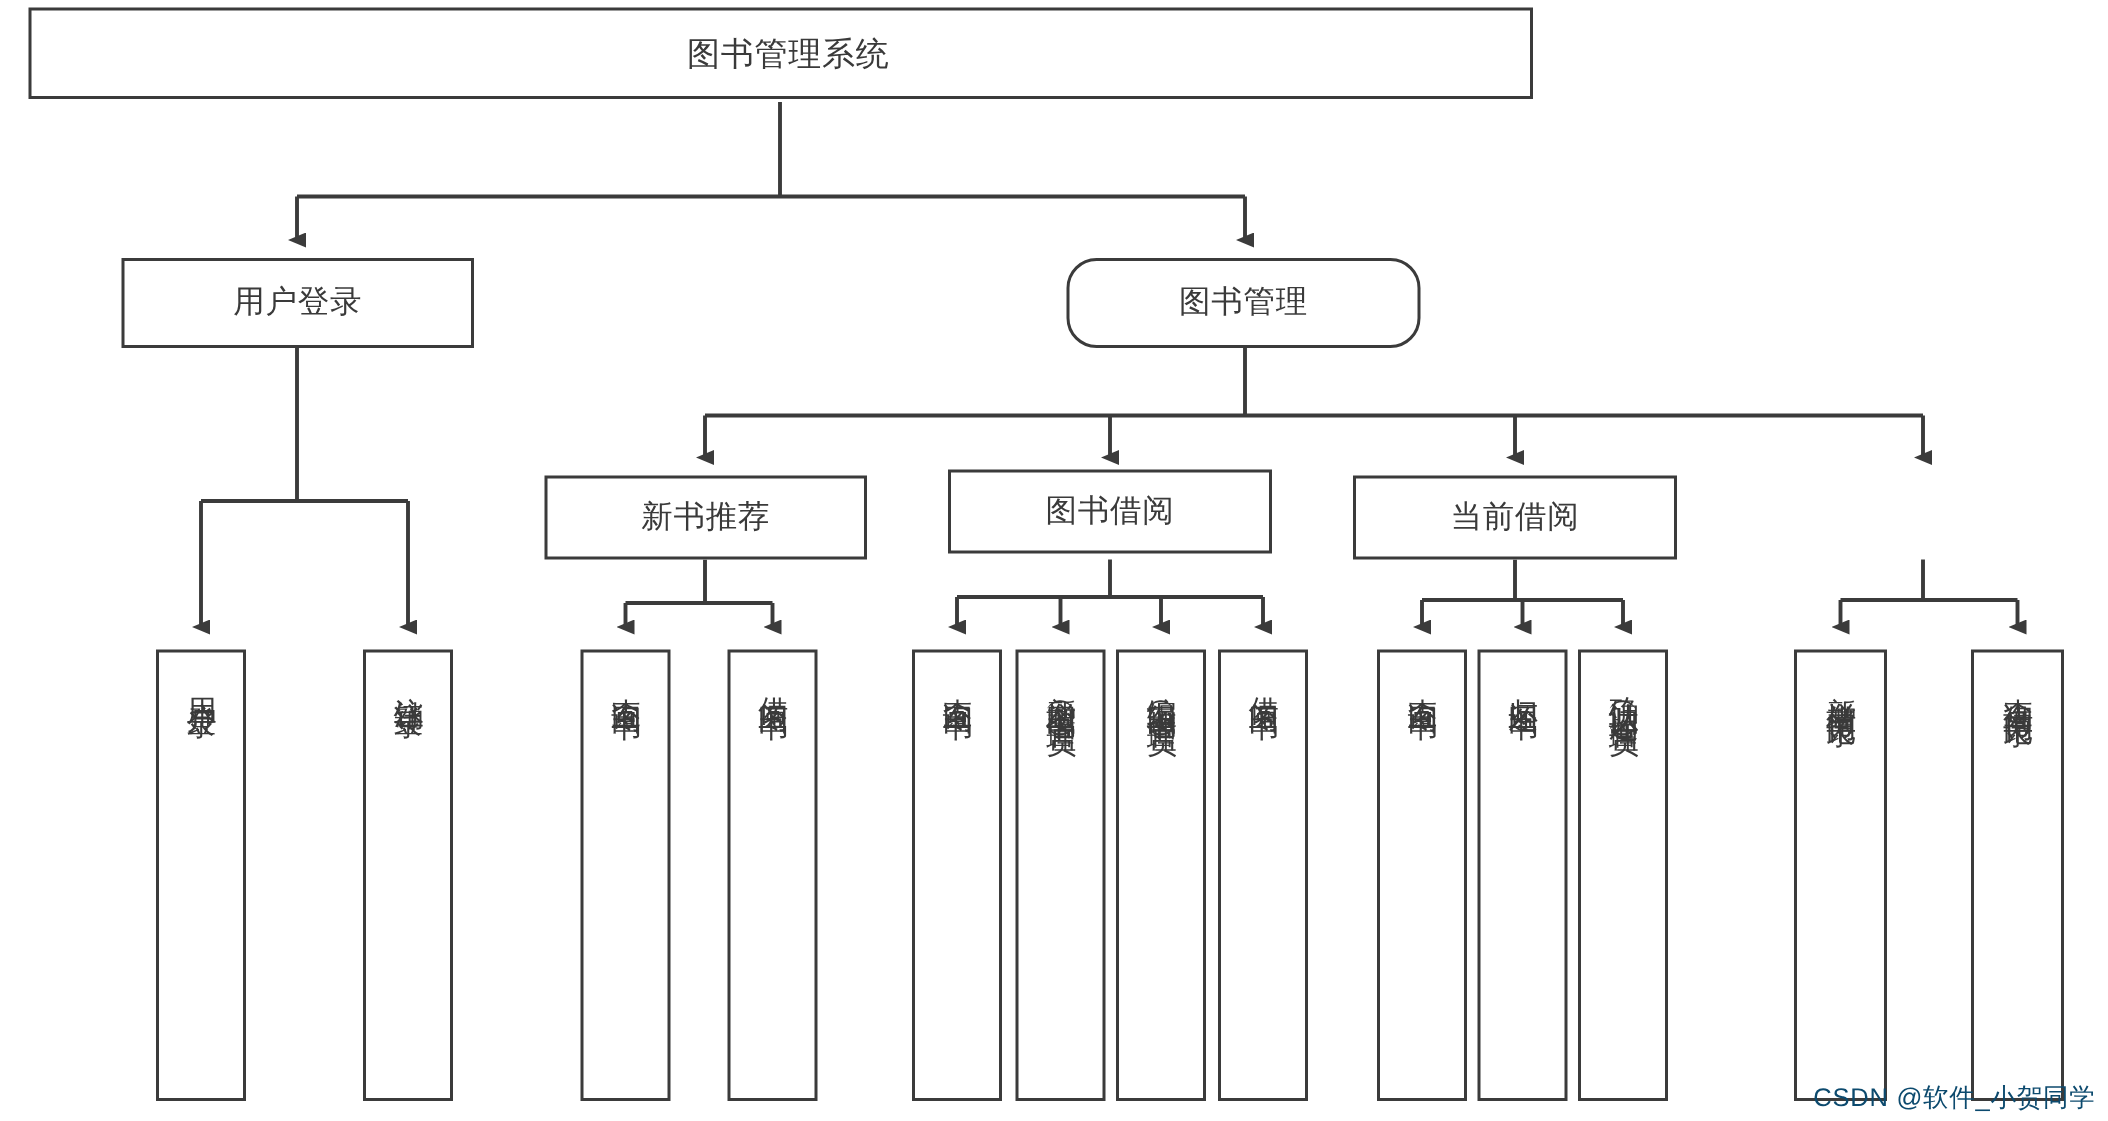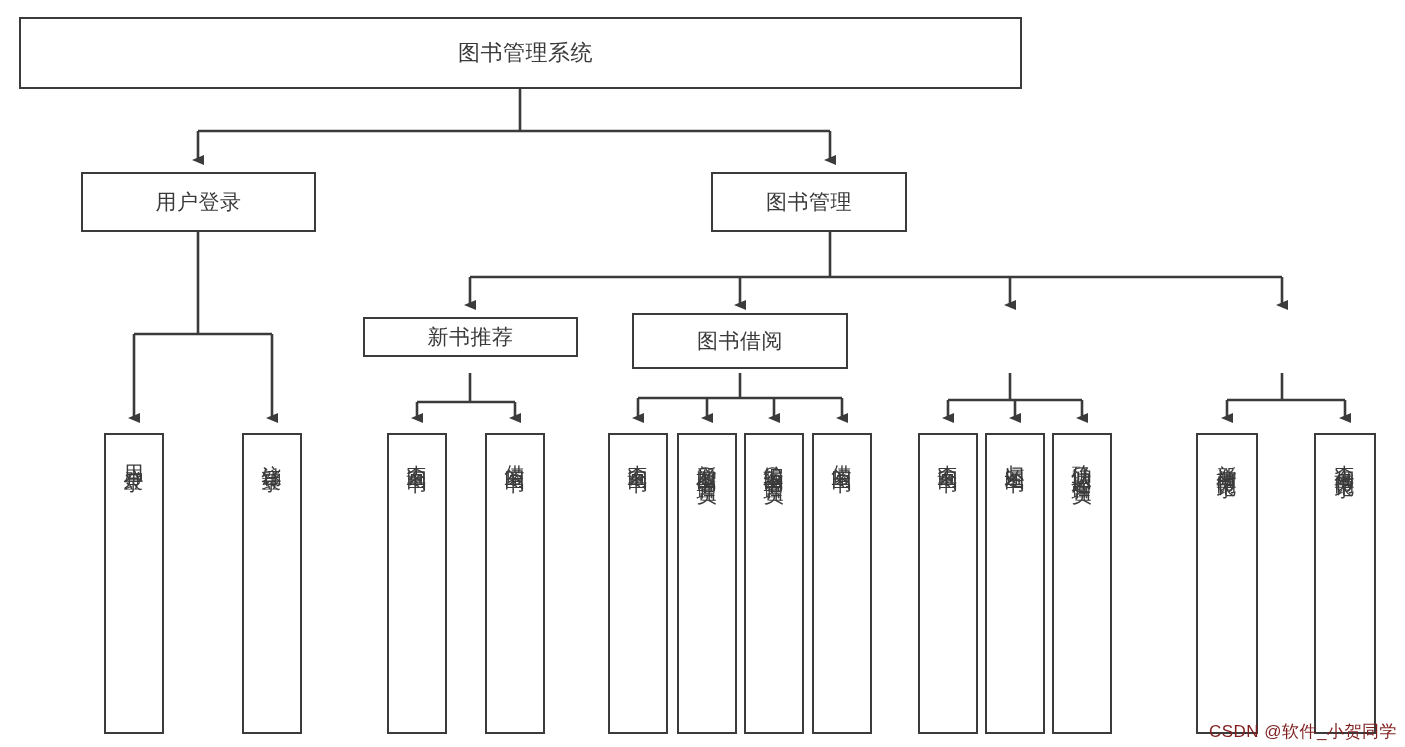--- a/index.html
+++ b/index.html
@@ -62,21 +62,21 @@
     text-orientation: upright;
     font-size: 20px;
     letter-spacing: 3px;
     line-height: 1;
   }
   .watermark {
     position: absolute;
     right: 8px;
     bottom: 4px;
     font-size: 17px;
-    color: #7f1d1d;
+    color: #0c4a6e;
     letter-spacing: 0.5px;
     white-space: nowrap;
   }
 </style>
 </head>
 <body>
 
 <div id="canvas">
 
   <svg class="connectors" viewBox="0 0 1405 747">
@@ -122,37 +122,40 @@
       <path d="M1015,400 L1015,418" marker-end="url(#arrow)"></path>
       <path d="M1082,400 L1082,418" marker-end="url(#arrow)"></path>
 
       <path d="M1282,373 L1282,400"></path>
       <path d="M1227,400 L1345,400"></path>
       <path d="M1227,400 L1227,418" marker-end="url(#arrow)"></path>
       <path d="M1345,400 L1345,418" marker-end="url(#arrow)"></path>
     </g>
   </svg>
 
-  <div class="node h root" style="left:19px; top:17px; width:1003px; height:72px;padding-left:10px;">
+  <div class="node h root" style="left:19px; top:5px; width:1003px; height:61px;padding-left:10px;">
     <span class="label">图书管理系统</span>
   </div>
 
   <div class="node h" style="left:81px; top:172px; width:235px; height:60px;">
     <span class="label">用户登录</span>
   </div>
-  <div class="node h" style="left:711px; top:172px; width:196px; height:60px;">
+  <div class="node h" style="left:711px; top:172px; width:236px; height:60px;border-radius:20px;">
     <span class="label">图书管理</span>
   </div>
 
-  <div class="node h" style="left:363px; top:317px; width:215px; height:40px;">
+  <div class="node h" style="left:363px; top:317px; width:215px; height:56px;">
     <span class="label">新书推荐</span>
   </div>
   <div class="node h" style="left:632px; top:313px; width:216px; height:56px;">
     <span class="label">图书借阅</span>
   </div>
+  <div class="node h" style="left:902px; top:317px; width:216px; height:56px;">
+    <span class="label">当前借阅</span>
+  </div>
 
   <div class="node v" style="left:104px; top:433px; width:60px; height:301px;">
     <span class="label">用户登录</span>
   </div>
   <div class="node v" style="left:242px; top:433px; width:60px; height:301px;">
     <span class="label">注销登录</span>
   </div>
 
   <div class="node v" style="left:387px; top:433px; width:60px; height:301px;">
     <span class="label">查询图书</span>

